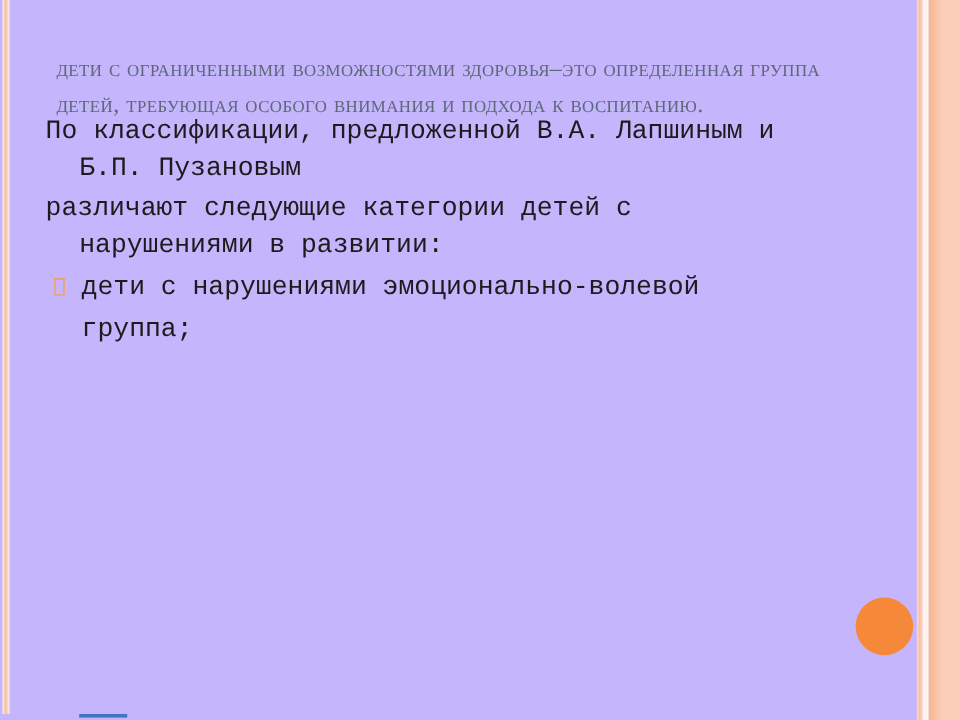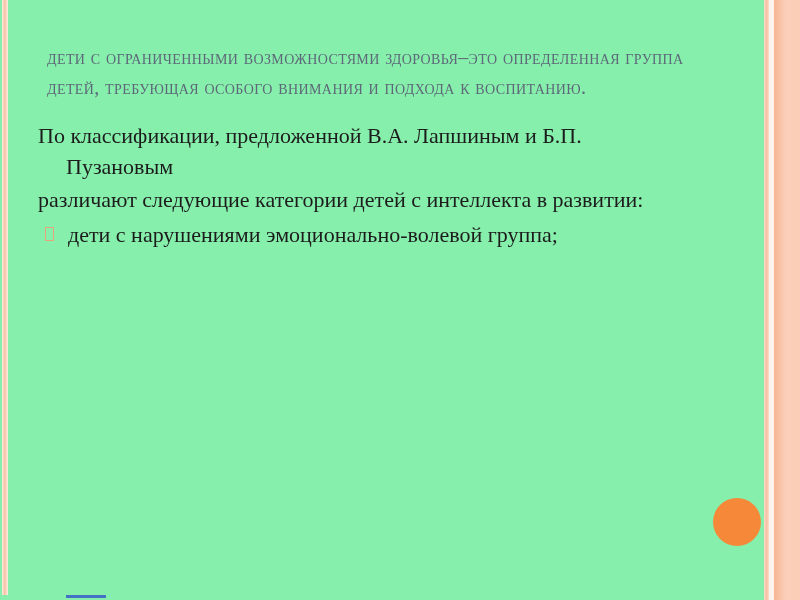--- a/index.html
+++ b/index.html
@@ -1,20 +1,20 @@
 <!DOCTYPE html>
 <html lang="ru"><head>
 <meta charset="utf-8">
 <style>
   html, body { margin: 0; padding: 0; background: #ffffff; }
   .slide {
     position: relative;
     width: 800px;
     height: 600px;
-    background: #86efac;
+    background: #c4b5fd;
     overflow: hidden;
     font-family: "Liberation Serif", serif;
   }
   
   .left-stripe {
     position: absolute; left: 2px; top: 0; width: 6px; height: 595px;
     background: linear-gradient(to right, #fdeee5, #f6c1a3 45%, #fdeee5);
   }
   .right-thin-stripe {
     position: absolute; left: 764px; top: 0; width: 5px; height: 600px;
@@ -38,22 +38,22 @@
   }
   
   .slide-title {
     position: absolute; left: 47px; top: 42px; width: 680px;
     font-variant: small-caps;
     font-size: 20px; line-height: 30px; letter-spacing: 0.4px;
     color: #5d6878;
   }
   
   .content {
-    position: absolute; left: 38px; top: 120px; width: 614px;
-    color: #1c1c1c; font-size: 22px;
+    position: absolute; left: 38px; top: 94px; width: 614px;
+    color: #1c1c1c; font-size: 22px; font-family: Liberation Mono, monospace;
   }
   .content p {
     margin: 0 0 2px 0; line-height: 31px;
     padding-left: 28px; text-indent: -28px;
   }
   ul.bullets { list-style: none; margin: 2px 0 0 0; padding: 0; }
   ul.bullets li {
     position: relative; padding-left: 30px; line-height: 35px;
   }
   .bullet-marker {
@@ -71,21 +71,21 @@
   <div class="right-thin-stripe"></div>
   <div class="right-cream-stripe"></div>
   <div class="right-wide-stripe"></div>
   <div class="accent-circle"></div>
   <div class="footer-line"></div>
 
   <div class="slide-title">дети с ограниченными возможностями здоровья–это определенная группа детей, требующая особого внимания и подхода к воспитанию.</div>
 
   <div class="content">
     <p>По классификации, предложенной В.А. Лапшиным и Б.П. Пузановым</p>
-    <p>различают следующие категории детей с интеллекта в развитии:</p>
+    <p>различают следующие категории детей с нарушениями в развитии:</p>
 
     <ul class="bullets">
       <li>
         <span class="bullet-marker"></span>
       </li>
       <li>
         <span class="bullet-marker"></span>
       </li>
       <li>
         <span class="bullet-marker"></span>

